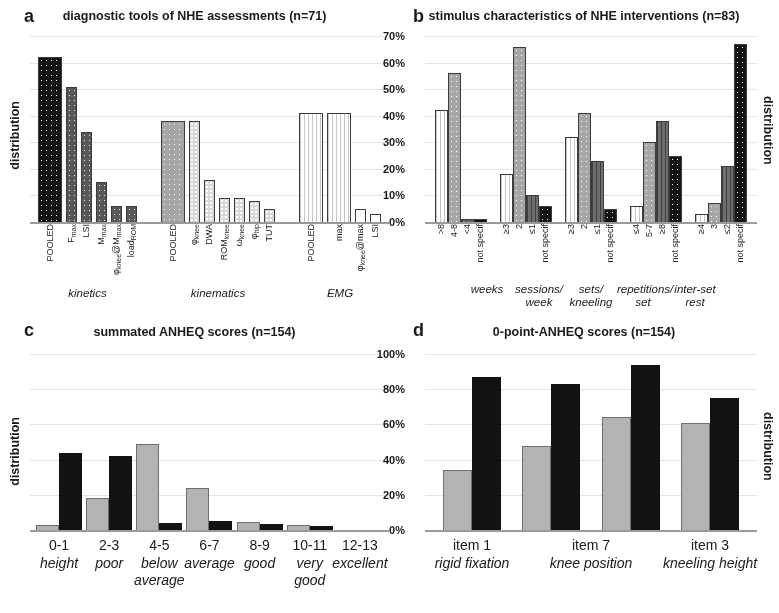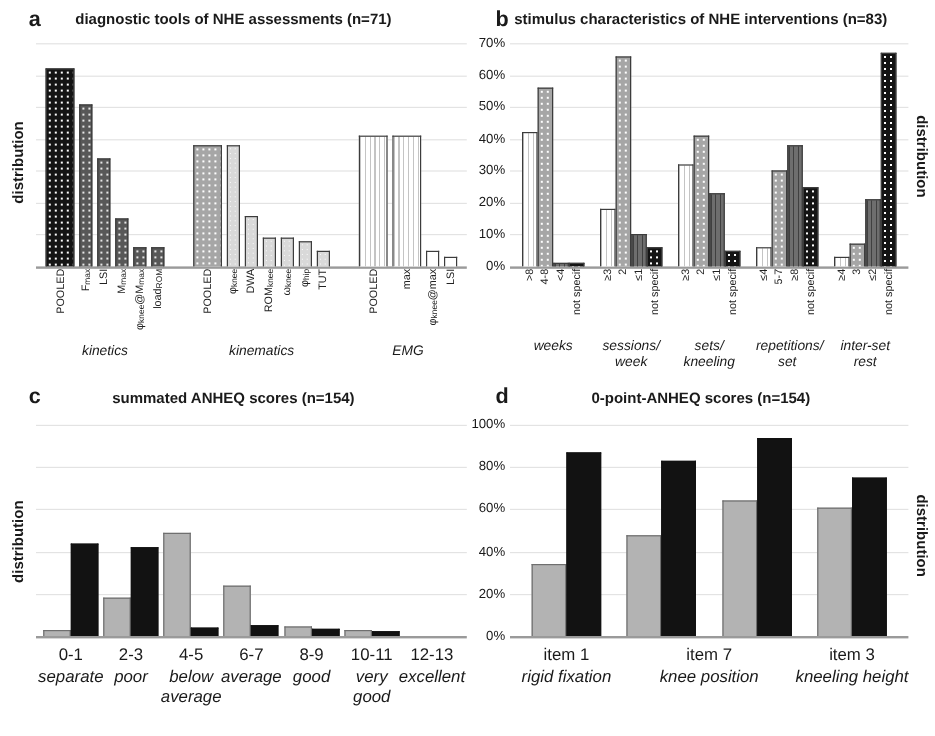--- a/index.html
+++ b/index.html
@@ -12,21 +12,21 @@
   .panel-title{text-align:center;font-weight:bold;font-size:12.5px;padding-top:9px;height:19px;}
   .panel.bottom .panel-title{padding-top:15px;}
   .panel-body{display:flex;align-items:flex-start;}
   .ylab-left{width:30px;flex:0 0 30px;display:flex;align-items:center;justify-content:center;height:215px;}
   .ylab-right{width:22px;flex:0 0 22px;display:flex;align-items:center;justify-content:center;height:205px;}
   .vtext-up{writing-mode:vertical-rl;transform:rotate(180deg);font-weight:bold;font-size:12.5px;}
   .vtext-down{writing-mode:vertical-rl;font-weight:bold;font-size:12.5px;}
   .chart-mount{flex:1 1 auto;min-width:0;}
   .chart-row{display:flex;align-items:flex-start;}
   .ticks{position:relative;flex:0 0 36px;width:36px;}
-  .ticks span{position:absolute;right:4px;transform:translateY(-50%);font-size:11px;font-weight:normal;white-space:nowrap;}
+  .ticks span{position:absolute;right:20px;transform:translateY(-50%);font-size:11px;font-weight:bold;white-space:nowrap;}
   .plot-col{flex:1 1 auto;min-width:0;display:flex;flex-direction:column;}
   .plot{position:relative;border-bottom:2px solid #9a9a9a;box-sizing:content-box;}
   .gridline{position:absolute;left:0;right:0;height:1px;background:#e3e3e3;}
   .groups,.labels-row,.glabels-row{display:flex;justify-content:space-between;box-sizing:border-box;}
   .groups{position:relative;height:100%;align-items:flex-end;}
   .group{display:flex;align-items:flex-end;height:100%;}
   .bar{box-sizing:border-box;border:1px solid #3c3c3c;border-bottom:none;}
   .bar.zero{border:none;}
   
   .dots-black{background-color:#141414;background-image:radial-gradient(#ffffff 22%,rgba(0,0,0,0) 24%);background-size:5px 5px;}
@@ -298,21 +298,21 @@
                     <span class="rot">3</span>
                   </div>
                   <div class="bar-slot" style="width: 13px; height: 56px;">
                     <span class="rot">≤2</span>
                   </div>
                   <div class="bar-slot" style="width: 13px; height: 56px;">
                     <span class="rot">not specif</span>
                   </div>
                 </div>
               </div>
-              <div class="glabels-row" style="padding: 0px 10px;">
+              <div class="glabels-row" style="padding: 0px 10px; justify-content: center;">
                 <div class="glabel" style="width: 52px;">
                   <span style="display: block;">weeks</span>
                 </div>
                 <div class="glabel" style="width: 52px;">
                   <span style="display: block;">sessions/</span>
                   <span style="display: block;">week</span>
                 </div>
                 <div class="glabel" style="width: 52px;">
                   <span style="display: block;">sets/</span>
                   <span style="display: block;">kneeling</span>
@@ -379,21 +379,21 @@
                   <div class="group" style="width: 46px; gap: 0px;">
                     <div class="bar solid-gray zero" style="width: 23px; height: 0%;"></div>
                     <div class="bar solid-black zero" style="width: 23px; height: 0%;"></div>
                   </div>
                 </div>
               </div>
               <div class="glabels-row" style="padding: 0px 6px;">
                 <div class="catwrap" style="width: 46px; height: 48px;">
                   <div class="cat-label">
                     <span class="l0">0-1</span>
-                    <span class="li">separate</span>
+                    <span class="li">height</span>
                   </div>
                 </div>
                 <div class="catwrap" style="width: 46px; height: 48px;">
                   <div class="cat-label">
                     <span class="l0">2-3</span>
                     <span class="li">poor</span>
                   </div>
                 </div>
                 <div class="catwrap" style="width: 46px; height: 48px;">
                   <div class="cat-label">

